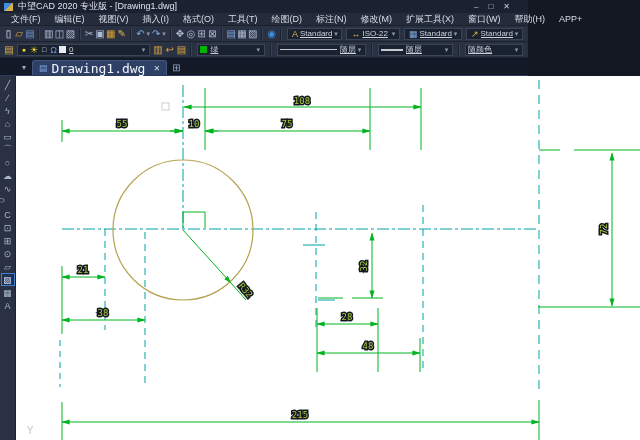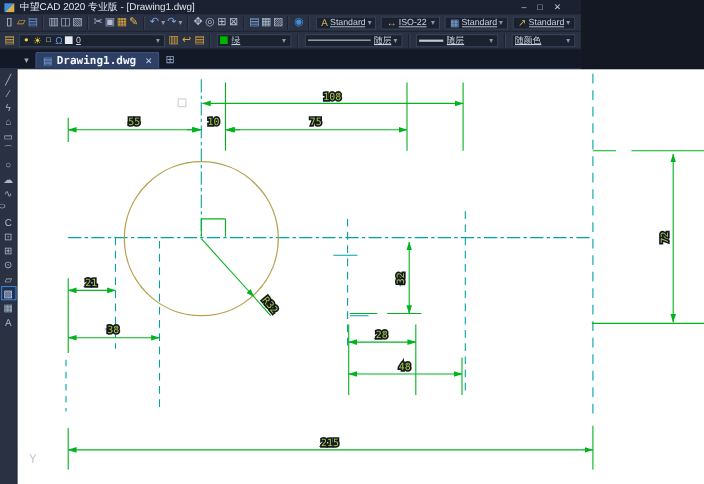--- a/index.html
+++ b/index.html
@@ -32,21 +32,21 @@
   .combo-icon { font-size:9px; margin:0 2px; }
   .swatch { width:7px; height:7px; flex:0 0 7px; margin-right:3px; }
   .lt-line { height:1px; background:#c3cad6; flex:1; margin-right:3px; }
   .lw-line { height:2px; background:#c3cad6; width:22px; margin-right:3px; }
 
   
   .tabbar { height:18px; background:#141927; display:flex; align-items:flex-end; flex:0 0 18px; border-bottom:1px solid #2b3a55; }
   .tab-caret { color:#9aa7bc; font-size:8px; padding:0 6px 3px 22px; }
   .doc-tab { height:15px; background:#2e4066; border:1px solid #44587f; border-bottom:none; border-radius:3px 3px 0 0; display:flex; align-items:center; padding:0 6px; gap:4px; }
   .doc-tab .tab-icon { color:#7fa7e0; font-size:9px; }
-  .doc-tab .tab-label { color:#f2f5fa; font-size:10px; font-family:"DejaVu Sans Mono", monospace;font-weight:bold; }
+  .doc-tab .tab-label { color:#f2f5fa; font-size:13px; font-family:"DejaVu Sans Mono", monospace; }
   .doc-tab .tab-close { color:#cfd6e2; font-size:8px; margin-left:4px; }
   .newtab-btn { color:#8fa3c4; font-size:10px; padding:0 5px 2px 5px; }
 
   
   .main { flex:1; display:flex; min-height:0; }
   .drawbar { width:16px; background:#2a3142; display:flex; flex-direction:column; align-items:center; padding-top:2px; flex:0 0 16px; border-right:1px solid #1c2330; }
   .draw-icon { width:14px; height:13px; display:flex; align-items:center; justify-content:center; color:#a8b8cc; font-size:9px; flex:0 0 13px; }
   .draw-icon.selected { border:1px solid #3f7fd0; background:#203050; color:#cfe0f4; }
   .squash { transform:scaleX(1.45); display:inline-block; }
   .canvas { flex:1; background:#ffffff; position:relative; }
@@ -60,20 +60,35 @@
   <div class="titlebar">
     <span class="app-logo"></span>
     <span class="title-text">中望CAD 2020 专业版 - [Drawing1.dwg]</span>
     <span class="win-controls">
       <span class="win-btn">–</span>
       <span class="win-btn">□</span>
       <span class="win-btn">✕</span>
     </span>
   </div>
 
+  <div class="menubar">
+    <span class="menu-item">文件(F)</span>
+    <span class="menu-item">编辑(E)</span>
+    <span class="menu-item">视图(V)</span>
+    <span class="menu-item">插入(I)</span>
+    <span class="menu-item">格式(O)</span>
+    <span class="menu-item">工具(T)</span>
+    <span class="menu-item">绘图(D)</span>
+    <span class="menu-item">标注(N)</span>
+    <span class="menu-item">修改(M)</span>
+    <span class="menu-item">扩展工具(X)</span>
+    <span class="menu-item">窗口(W)</span>
+    <span class="menu-item">帮助(H)</span>
+    <span class="menu-item">APP+</span>
+  </div>
 
   <div class="toolbar">
     <span class="tb-icon c-wht">▯</span>
     <span class="tb-icon c-amb">▱</span>
     <span class="tb-icon c-blu">▤</span>
     <span class="sep"></span>
     <span class="tb-icon">▥</span>
     <span class="tb-icon">◫</span>
     <span class="tb-icon">▧</span>
     <span class="sep"></span>

